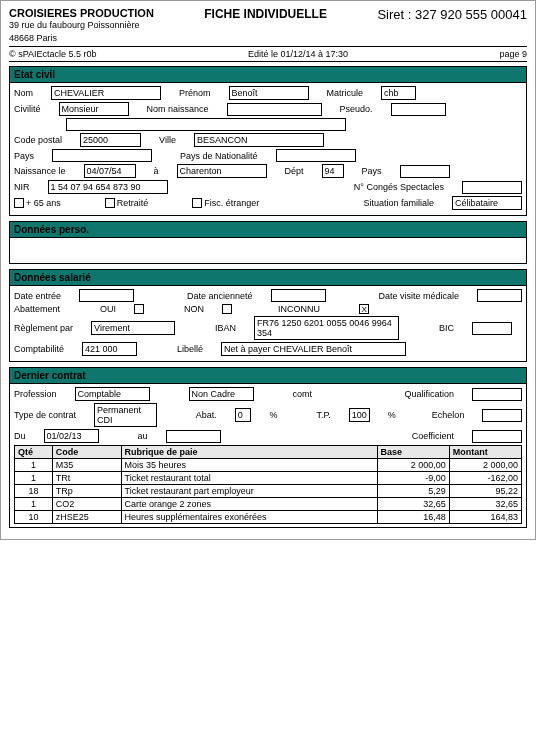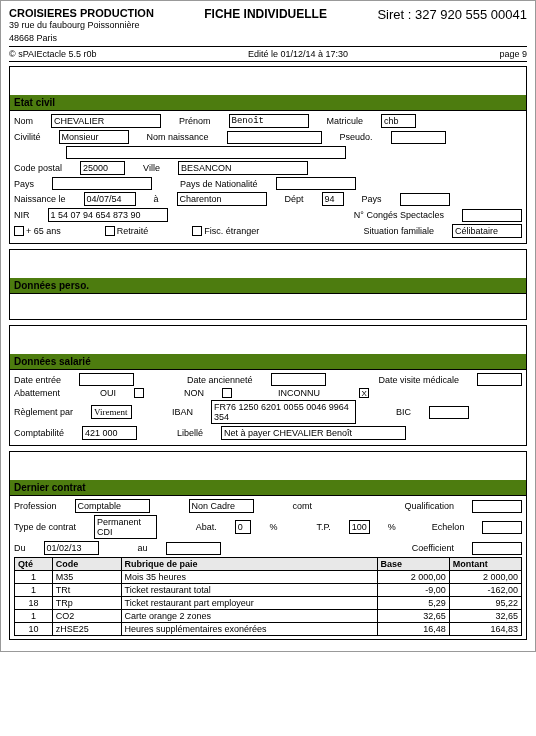--- a/index.html
+++ b/index.html
@@ -47,26 +47,25 @@
       border-top: 1px solid #000;
       border-bottom: 1px solid #000;
       padding: 2px 0;
       margin-bottom: 4px;
     }
     .section {
       border: 1px solid #000;
       margin-bottom: 5px;
     }
     .section-title {
-      background: #4d7c0f;
+      background: #0f766e;
       font-weight: bold;
       font-size: 10px;
       padding: 2px 4px;
       border-bottom: 1px solid #000;
-      margin-top: 28px;
     }
     .section-body {
       padding: 3px 4px;
     }
     .form-row {
       display: flex;
       align-items: center;
       margin-bottom: 2px;
       gap: 18px;
     }
@@ -151,21 +150,21 @@
   <div class="section">
     <div class="section-title">Etat civil</div>
     <div class="section-body">
 
       <div class="form-row">
         <span class="label">Nom</span>
         <span class="field" style="width:110px;">
           <span>CHEVALIER</span>
         </span>
         <span class="label">Prénom</span>
-        <span class="field" style="width:80px;font-family:Liberation Mono, monospace;">
+        <span class="field" style="width:80px;">
           <span>Benoît</span>
         </span>
         <span class="label">Matricule</span>
         <span class="field" style="width:35px;">
           <span>chb</span>
         </span>
       </div>
 
       <div class="form-row">
         <span class="label">Civilité</span>
@@ -184,21 +183,21 @@
 
       <div class="form-row">
         <span class="label" style="width:34px;"></span>
         <span class="field" style="width:280px;">
           <span></span>
         </span>
       </div>
 
       <div class="form-row">
         <span class="label">Code postal</span>
-        <span class="field" style="width:45px;">
+        <span class="field" style="width:61px;">
           <span>25000</span>
         </span>
         <span class="label">Ville</span>
         <span class="field" style="width:130px;">
           <span>BESANCON</span>
         </span>
       </div>
 
       <div class="form-row">
         <span class="label">Pays</span>
@@ -302,21 +301,21 @@
         <span class="label">NON</span>
         <span class="checkbox"></span>
         <span style="width:10px;"></span>
         <span class="label">INCONNU</span>
         <span style="width:3px;"></span>
         <span class="checkbox checked"></span>
       </div>
 
       <div class="form-row">
         <span class="label">Règlement par</span>
-        <span class="field" style="width:41px;font-family:Liberation Serif, serif;">
+        <span class="field" style="width:84px;">
           <span>Virement</span>
         </span>
         <span style="width:4px;"></span>
         <span class="label">IBAN</span>
         <span class="field" style="width:145px;">
           <span>FR76 1250 6201 0055 0046 9964 354</span>
         </span>
         <span style="width:4px;"></span>
         <span class="label">BIC</span>
         <span class="field" style="width:40px;">

